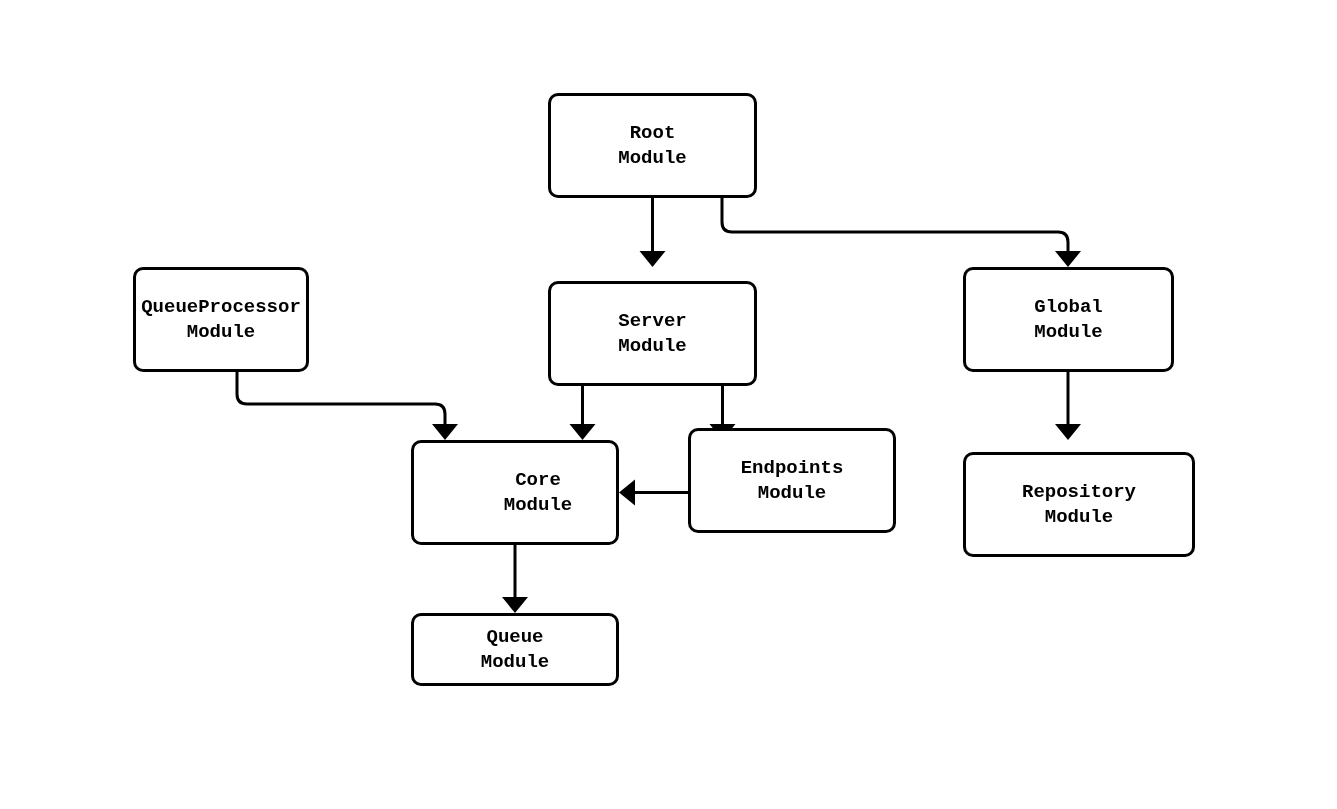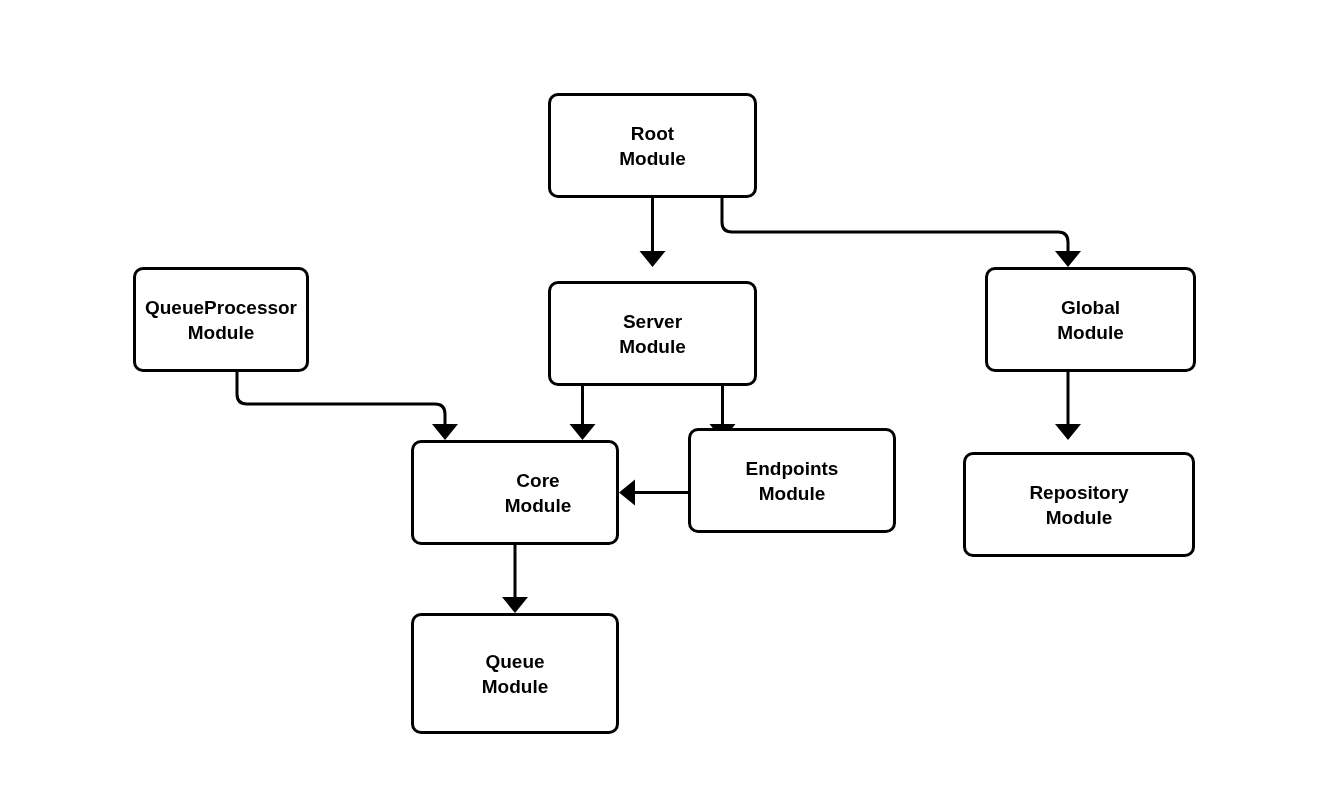--- a/index.html
+++ b/index.html
@@ -1,21 +1,21 @@
 <!DOCTYPE html>
 <html><head>
 <meta charset="utf-8">
 <style>
   html, body { margin: 0; padding: 0; background: #ffffff; }
   .canvas {
     position: relative;
     width: 1337px;
     height: 809px;
     background: #ffffff;
-    font-family: Liberation Sans, sans-serif;
+    font-family: Liberation Mono, monospace;
     overflow: hidden;
   }
   .edges {
     position: absolute;
     left: 0; top: 0;
     width: 1337px; height: 809px;
   }
   .edges path.edge {
     fill: none;
     stroke: #000000;
@@ -33,25 +33,25 @@
     text-align: center;
     white-space: pre-line;
     font-weight: bold;
     font-size: 19px;
     line-height: 25px;
     color: #000000;
   }
   .n-root       { left: 548px; top:  93px; width: 209px; height: 105px; }
   .n-qp         { left: 133px; top: 267px; width: 176px; height: 105px; }
   .n-server     { left: 548px; top: 267px; width: 209px; height: 105px; margin-top: 14px; }
-  .n-global     { left: 985px; top: 267px; width: 211px; height: 105px; }
+  .n-global     { left: 963px; top: 267px; width: 211px; height: 105px; }
   .n-core       { left: 411px; top: 440px; width: 208px; height: 105px; padding-left: 46px; }
   .n-endpoints  { left: 688px; top: 428px; width: 208px; height: 105px; }
   .n-repository { left: 963px; top: 452px; width: 232px; height: 105px; }
-  .n-queue      { left: 411px; top: 613px; width: 208px; height: 121px; }
+  .n-queue      { left: 411px; top: 613px; width: 208px; height: 73px; }
 </style>
 </head>
 <body>
 
 <div class="canvas">
 
   <svg class="edges" viewBox="0 0 1337 809" xmlns="http://www.w3.org/2000/svg">
     <defs>
       <marker id="arrowhead" markerUnits="userSpaceOnUse" markerWidth="17" markerHeight="27" refX="0" refY="13" orient="auto">
         <path d="M 0 0 L 16 13 L 0 26 Z" fill="#000000"></path>

